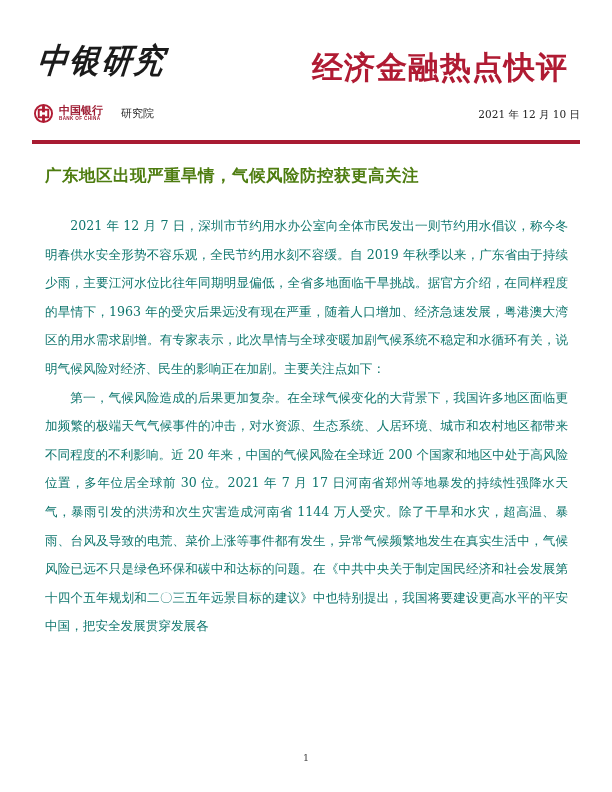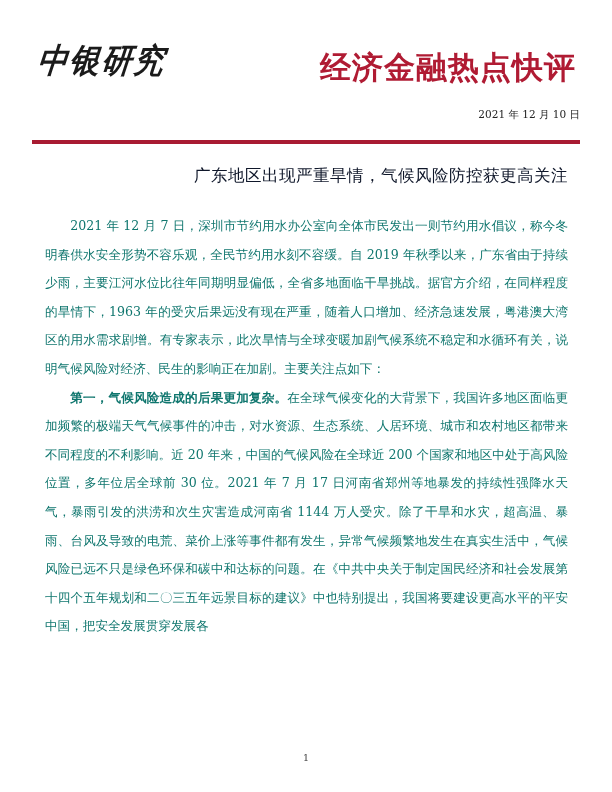--- a/index.html
+++ b/index.html
@@ -96,21 +96,21 @@
   .institute {
     font-family: "DejaVu Sans", "Liberation Sans", sans-serif;
     font-size: 11px;
     color: #2b2b2b;
     margin-left: 12px;
     white-space: nowrap;
   }
 
   .banner-title {
     position: absolute;
-    right: 4px;
+    right: 12px;
     top: 2px;
     font-family: "DejaVu Sans", "Liberation Sans", sans-serif;
     font-size: 31px;
     font-weight: 700;
     color: #b01b33;
     letter-spacing: 1px;
     white-space: nowrap;
     line-height: 1.1;
   }
 
@@ -135,25 +135,25 @@
     height: 3.5px;
     background: #a81b32;
   }
 
   
   .article-title {
     position: absolute;
     left: 45px;
     top: 164px;
     width: 523px;
-    text-align: right;
+    text-align: left;
     font-family: "DejaVu Sans", "Liberation Sans", sans-serif;
     font-size: 16.5px;
-    font-weight: 400;
-    color: #0f172a;
+    font-weight: 700;
+    color: #4d7c0f;
     letter-spacing: 0.5px;
     line-height: 1.4;
   }
 
   .body-text {
     position: absolute;
     left: 45px;
     top: 212px;
     width: 523px;
     font-family: "DejaVu Serif", "Liberation Serif", serif;
@@ -163,21 +163,21 @@
     text-justify: inter-ideograph;
     line-height: 28.6px;
   }
 
   .body-text p {
     margin: 0;
     text-indent: 2em;
   }
 
   .lead-in {
-    font-weight: 700;
+    font-weight: 400;
     margin-top: 32px;
   }
 
   .page-number {
     position: absolute;
     left: 0;
     top: 752px;
     width: 612px;
     text-align: center;
     font-family: "DejaVu Serif", "Liberation Serif", serif;
@@ -188,20 +188,33 @@
 </head>
 <body>
 
 <div class="page">
 
   <div class="masthead">
 
     <div class="brand-block">
       <div class="calligraphy">中银研究</div>
 
+      <div class="boc-row">
+        <svg class="boc-mark" viewBox="0 0 40 40">
+          <circle cx="20" cy="20" r="18" fill="none" stroke="#b01b33" stroke-width="4"></circle>
+          <rect x="17" y="3" width="6" height="34" fill="#b01b33"></rect>
+          <rect x="10" y="12" width="20" height="16" fill="none" stroke="#b01b33" stroke-width="4"></rect>
+          <rect x="16.5" y="17.5" width="7" height="5" fill="#ffffff"></rect>
+        </svg>
+        <div class="boc-names">
+          <div class="boc-cn">中国银行</div>
+          <div class="boc-en">BANK OF CHINA</div>
+        </div>
+        <div class="institute">研究院</div>
+      </div>
     </div>
 
     <div class="banner-title">经济金融热点快评</div>
 
     <div class="issue-line">
       <span>2021 年 12 月 10 日</span>
     </div>
   </div>
 
   <div class="rule"></div>

